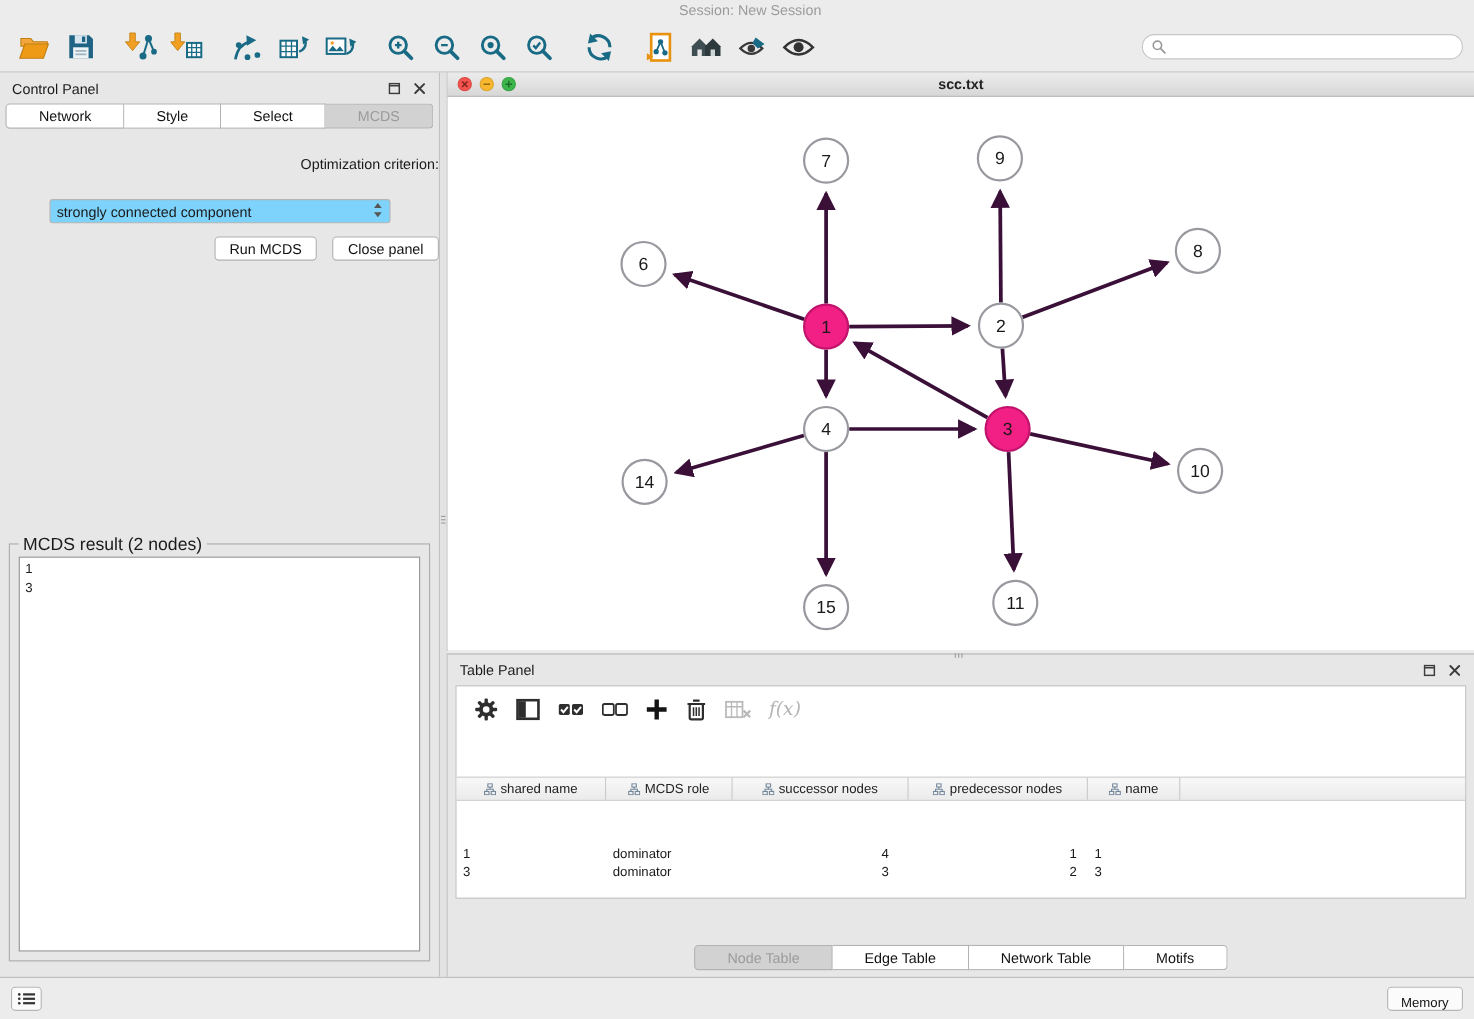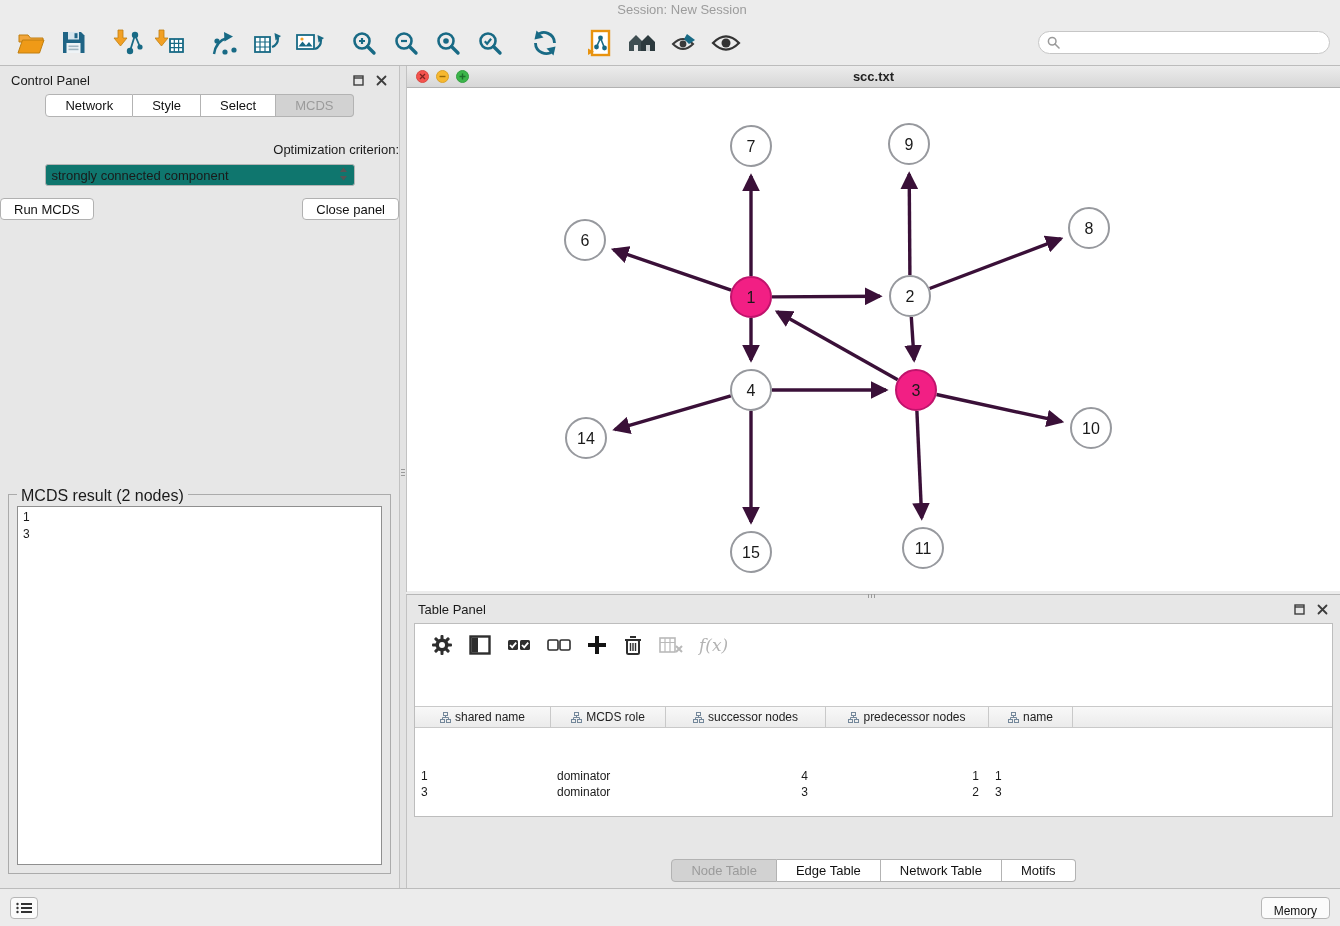--- a/index.html
+++ b/index.html
@@ -20,30 +20,30 @@
   .search-box{margin-left:auto;width:292px;height:23px;background:#fff;border:1px solid #c6c6c6;
     border-radius:12px;display:flex;align-items:center;padding:0 8px;box-sizing:border-box;gap:5px;}
   .search-box input{border:none;outline:none;flex:1;font-size:12px;font-family:"Liberation Sans",sans-serif;background:transparent;}
   
   .control-panel{position:absolute;left:0;top:66px;width:400px;height:822px;background:#e7e7e7;
     border-right:1px solid #c2c2c2;box-sizing:border-box;}
   .panel-header{height:28px;display:flex;align-items:center;padding:0 11px;font-size:13px;}
   .win-icons{margin-left:auto;display:flex;gap:9px;align-items:center;}
   .win-icon-btn{background:none;border:none;padding:0;width:14px;height:14px;display:flex;align-items:center;justify-content:center;}
   .seg-tabs{display:flex;justify-content:center;}
-  .seg-tab{height:21px;line-height:21px;padding:0 19px;background:#fff;border:1px solid #b3b3b3;border-left:none;
+  .seg-tab{height:21px;line-height:21px;padding:0 29px;background:#fff;border:1px solid #b3b3b3;border-left:none;
     font-size:13px;color:#111;cursor:default;}
   .seg-tab:first-child{border-left:1px solid #b3b3b3;border-radius:4px 0 0 4px;}
   .seg-tab:last-child{border-radius:0 4px 4px 0;}
   .seg-tab.selected{background:#d2d2d2;color:#9b9b9b;}
   .cp-opt-label{text-align:right;margin-top:25px;font-size:13px;}
-  .cp-select{margin:7px auto 0;width:310px;height:22px;background:#0f766e;border:1px solid #b4b4b4;border-radius:3px;
+  .cp-select{margin:24px auto 0;width:310px;height:22px;background:#7dd3fc;border:1px solid #b4b4b4;border-radius:3px;
     display:flex;align-items:center;padding:0 6px;box-sizing:border-box;font-size:13px;}
   .cp-select .chev{margin-left:auto;}
-  .cp-buttons{display:flex;justify-content:space-between;gap:14px;margin-top:12px;}
+  .cp-buttons{display:flex;justify-content:flex-end;gap:14px;margin-top:12px;}
   .btn{background:#fff;border:1px solid #b1b1b1;border-radius:4px;height:22px;font-size:13px;
     font-family:"Liberation Sans",sans-serif;padding:0 13px;color:#111;}
   .result-box{position:absolute;left:8px;right:8px;top:428px;bottom:14px;border:1px solid #ababab;}
   .result-legend{position:absolute;top:-8px;left:8px;background:#e7e7e7;padding:0 4px;font-size:16px;}
   .result-area{position:absolute;left:8px;right:8px;top:11px;bottom:8px;background:#fff;border:1px solid #8f8f8f;
     font-size:12px;line-height:17px;padding:2px 5px;white-space:pre;overflow:hidden;}
   
   .v-divider{position:absolute;left:400px;top:66px;width:6px;height:822px;background:#e3e3e3;}
   .v-grip{position:absolute;left:0;top:398px;width:6px;height:16px;display:flex;flex-direction:column;gap:2px;justify-content:center;align-items:center;}
   .v-grip i{display:block;width:4px;height:1px;background:#9a9a9a;}

